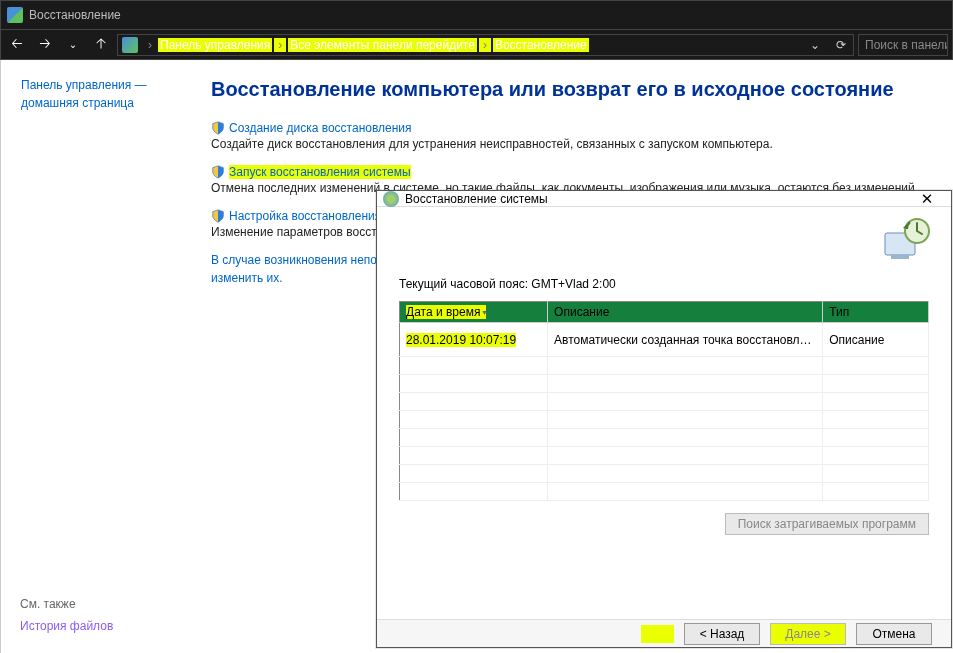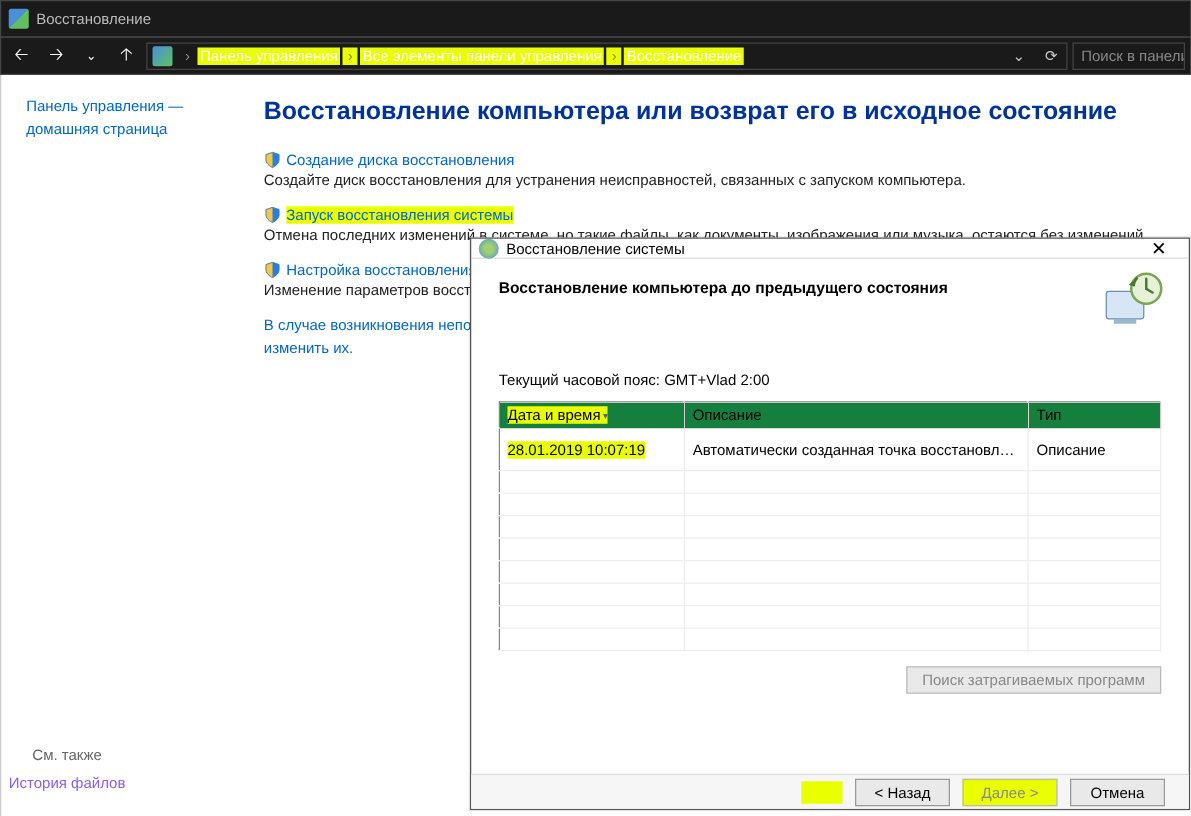--- a/index.html
+++ b/index.html
@@ -83,21 +83,21 @@
       display: flex;
       height: calc(100% - 60px);
       background: #fff;
       border-left: 1px solid #ccc;
     }
     .sidebar {
       width: 210px;
       padding: 16px 10px 10px 20px;
     }
     .sidebar-link { color: #0066cc; font-size: 12px; line-height: 1.5; }
-    .see-also { position: absolute; bottom: 20px; left: 7px; text-align: center; }
+    .see-also { position: absolute; bottom: 20px; left: 20px; }
     .see-also .label { color: #666; margin-bottom: 8px;}
     .see-also .link { color: #8b5cf6; }
     .main {
       flex: 1;
       padding: 18px 20px 10px 0;
       position: relative;
     }
     .page-title {
       color: #003399;
       font-size: 20px;
@@ -223,21 +223,21 @@
 <div class="navbar">
   <div class="nav-btn">🡠</div>
   <div class="nav-btn">🡢</div>
   <div class="nav-btn" style="font-size:10px">⌄</div>
   <div class="nav-btn">🡡</div>
   <div class="breadcrumb">
     <div class="bc-icon"></div>
     <span class="bc-chev">›</span>
     <span class="bc-item hl">Панель управления</span>
     <span class="bc-chev hl">›</span>
-    <span class="bc-item hl">Все элементы панели управления</span>
+    <span class="bc-item hl">Все элементы панели перейдите</span>
     <span class="bc-chev hl">›</span>
     <span class="bc-item hl">Восстановление</span>
     <span style="flex:1"></span>
     <div class="nav-refresh">⌄</div>
     <div class="nav-refresh">⟳</div>
   </div>
   <div class="searchbox">
     <span>Поиск в панели</span>
   </div>
 </div>
@@ -293,21 +293,20 @@
 </div>
 
 <div class="dialog">
   <div class="dlg-titlebar">
     <div class="dlg-icon"></div>
     <div class="dlg-title">Восстановление системы</div>
     <div class="dlg-close">✕</div>
   </div>
 
   <div class="dlg-body">
-    <div class="dlg-heading">Восстановление компьютера до предыдущего состояния</div>
     <div class="dlg-graphic">
       <svg viewBox="0 0 52 52">
         <rect x="6" y="18" width="30" height="22" rx="2" fill="#d6e6f5" stroke="#6a8fb5"></rect>
         <rect x="12" y="40" width="18" height="4" fill="#9bb6cf"></rect>
         <circle cx="38" cy="16" r="12" fill="#e7f0d9" stroke="#7aa552" stroke-width="2"></circle>
         <path d="M38 8 v8 l5 3" stroke="#4b7a2e" stroke-width="2" fill="none" stroke-linecap="round"></path>
         <path d="M28 14 a10 10 0 0 1 3 -7" stroke="#4b7a2e" stroke-width="2" fill="none"></path>
         <polygon points="28,14 24,13 28,9" fill="#4b7a2e"></polygon>
       </svg>
     </div>

